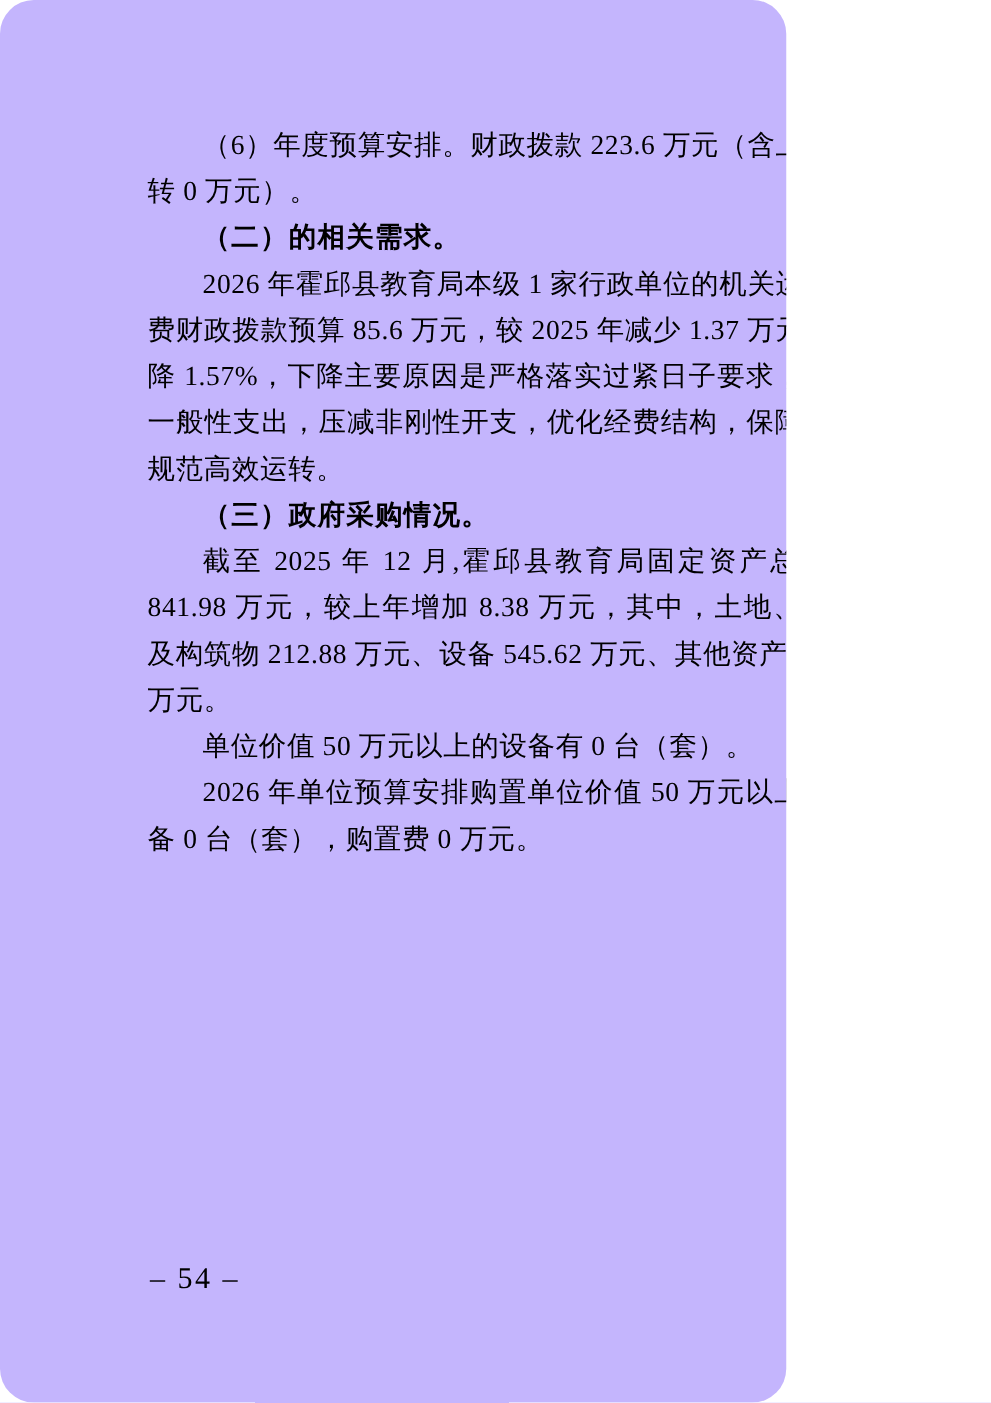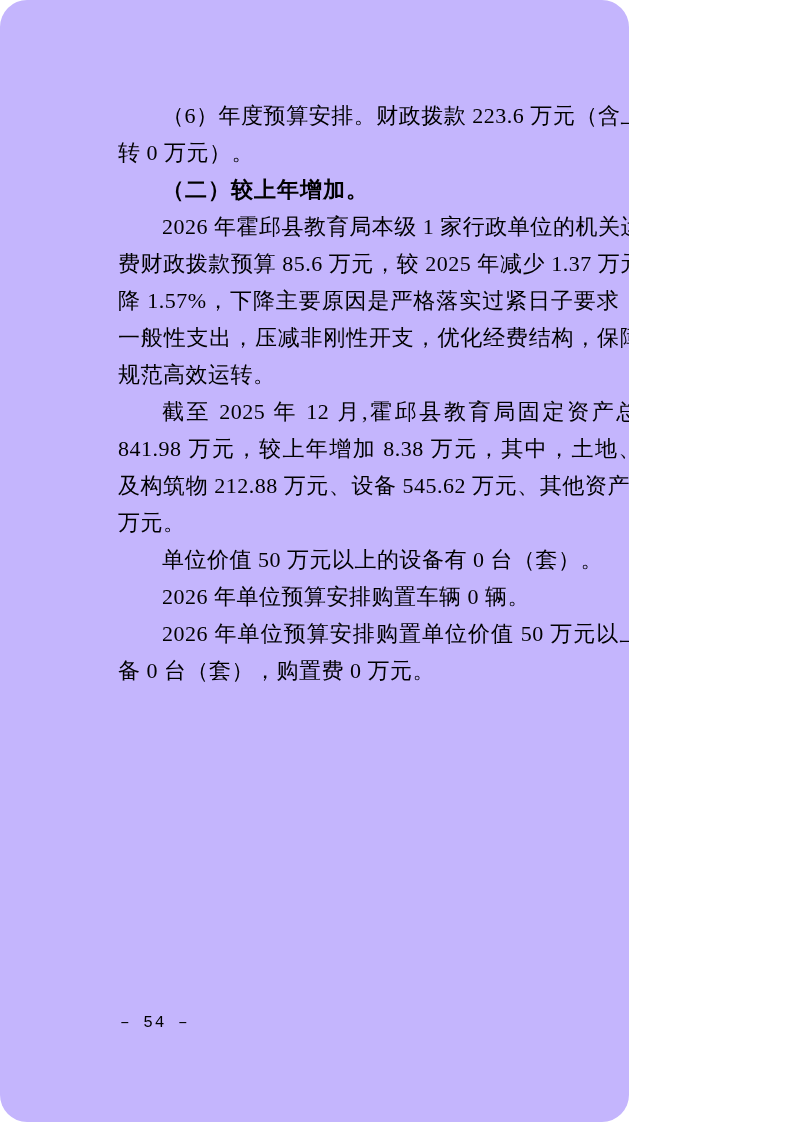--- a/index.html
+++ b/index.html
@@ -31,34 +31,34 @@
   .content p.heading {
     text-indent: 2em;
     font-weight: 700;
     font-family: "Liberation Sans", "DejaVu Sans", sans-serif;
     letter-spacing: 1px;
   }
   .footer {
     position: absolute;
     left: 120px;
     top: 1010px;
-    font-size: 16px;
+    font-size: 24px;
     line-height: 26px;
-    font-family: Liberation Mono, monospace;
+    font-family: Liberation Serif, serif;
     color: #000000;
     letter-spacing: 2px;
   }
 </style>
 </head>
 <body>
 
 <div class="page">
   <div class="content">
     <p class="body">（6）年度预算安排。财政拨款 223.6 万元（含上年结转 0 万元）。</p>
-    <p class="heading">（二）较上年增加。</p>
+    <p class="heading">（二）的相关需求。</p>
     <p class="body">2026 年霍邱县教育局本级 1 家行政单位的机关运行经费财政拨款预算 85.6 万元，较 2025 年减少 1.37 万元，下降 1.57%，下降主要原因是严格落实过紧日子要求，严控一般性支出，压减非刚性开支，优化经费结构，保障机关规范高效运转。</p>
+    <p class="heading">（三）政府采购情况。</p>
     <p class="body">截至 2025 年 12 月,霍邱县教育局固定资产总金额 841.98 万元，较上年增加 8.38 万元，其中，土地、房屋及构筑物 212.88 万元、设备 545.62 万元、其他资产 83.48 万元。</p>
     <p class="body">单位价值 50 万元以上的设备有 0 台（套）。</p>
-    <p class="body">2026 年单位预算安排购置车辆 0 辆。</p>
     <p class="body">2026 年单位预算安排购置单位价值 50 万元以上的设备 0 台（套），购置费 0 万元。</p>
   </div>
   <div class="footer">– 54 –</div>
 </div>
 
 </body></html>

